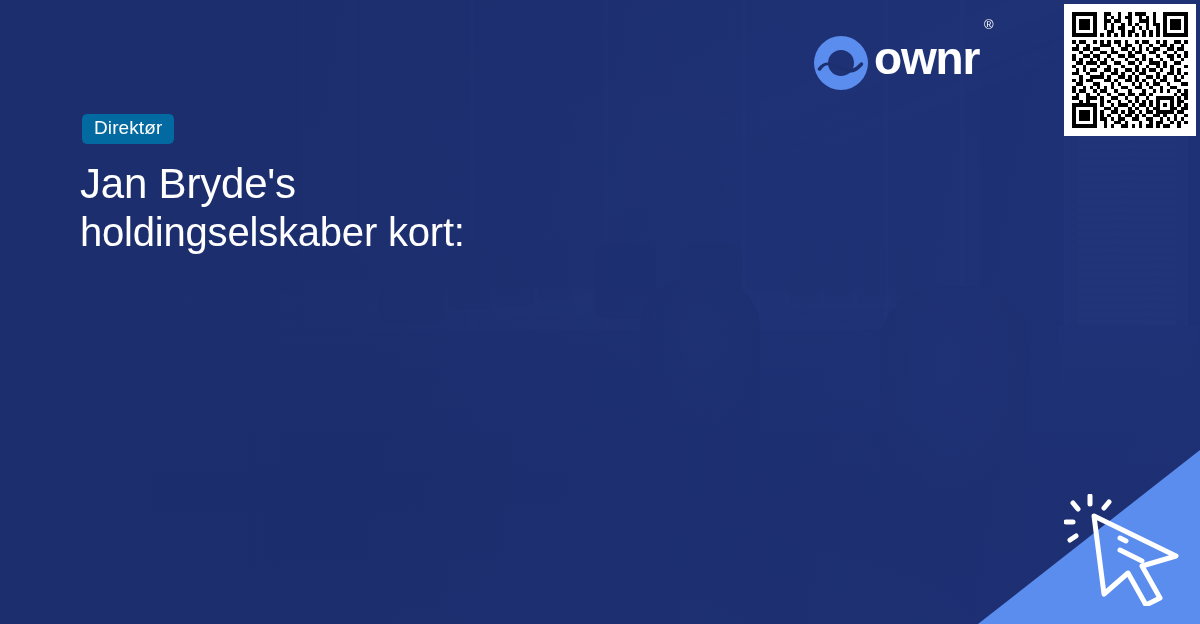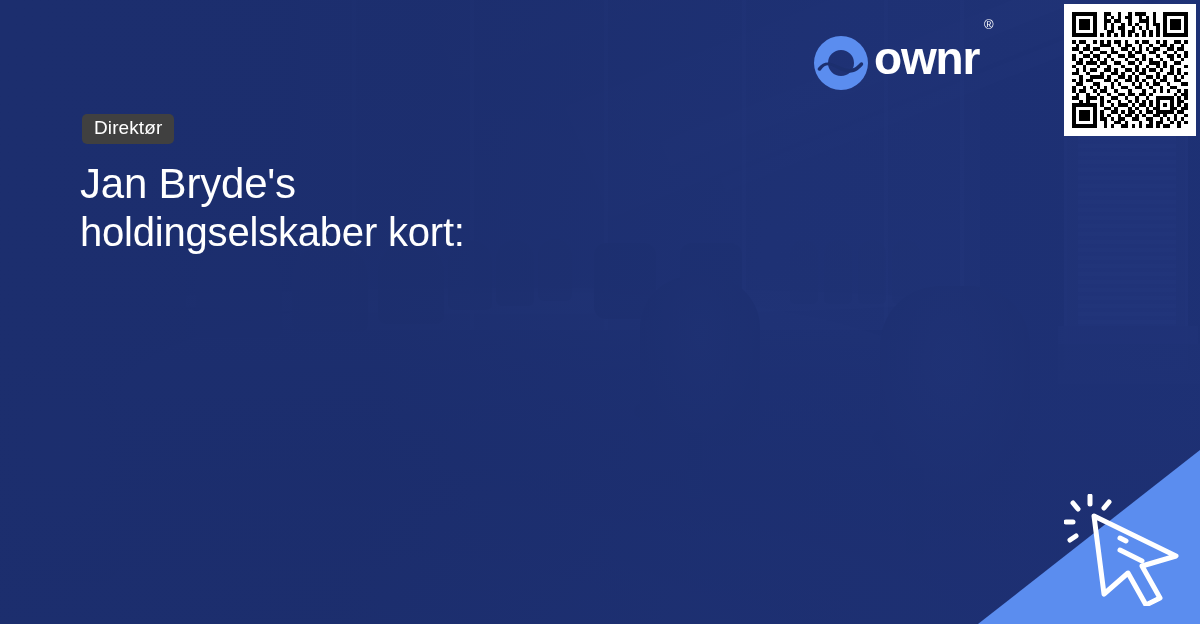--- a/index.html
+++ b/index.html
@@ -139,21 +139,21 @@
     position:absolute; inset:0;
     background:linear-gradient(100deg,#1c2e6e 0%, #1c2e6ecc 34%, #1e3175aa 62%, #20337aa0 100%);
   }
 
   
   .content { position:absolute; inset:0; }
 
   .badge {
     position:absolute; left:82px; top:114px;
     padding:4px 12px 6px;
-    background:#404040;
+    background:#0369a1;
     color:#ffffff;
     font-size:19px;
     line-height:20px;
     border-radius:5px;
     letter-spacing:.1px;
     white-space:nowrap;
   }
 
   .title {
     position:absolute; left:80px; top:158px;

